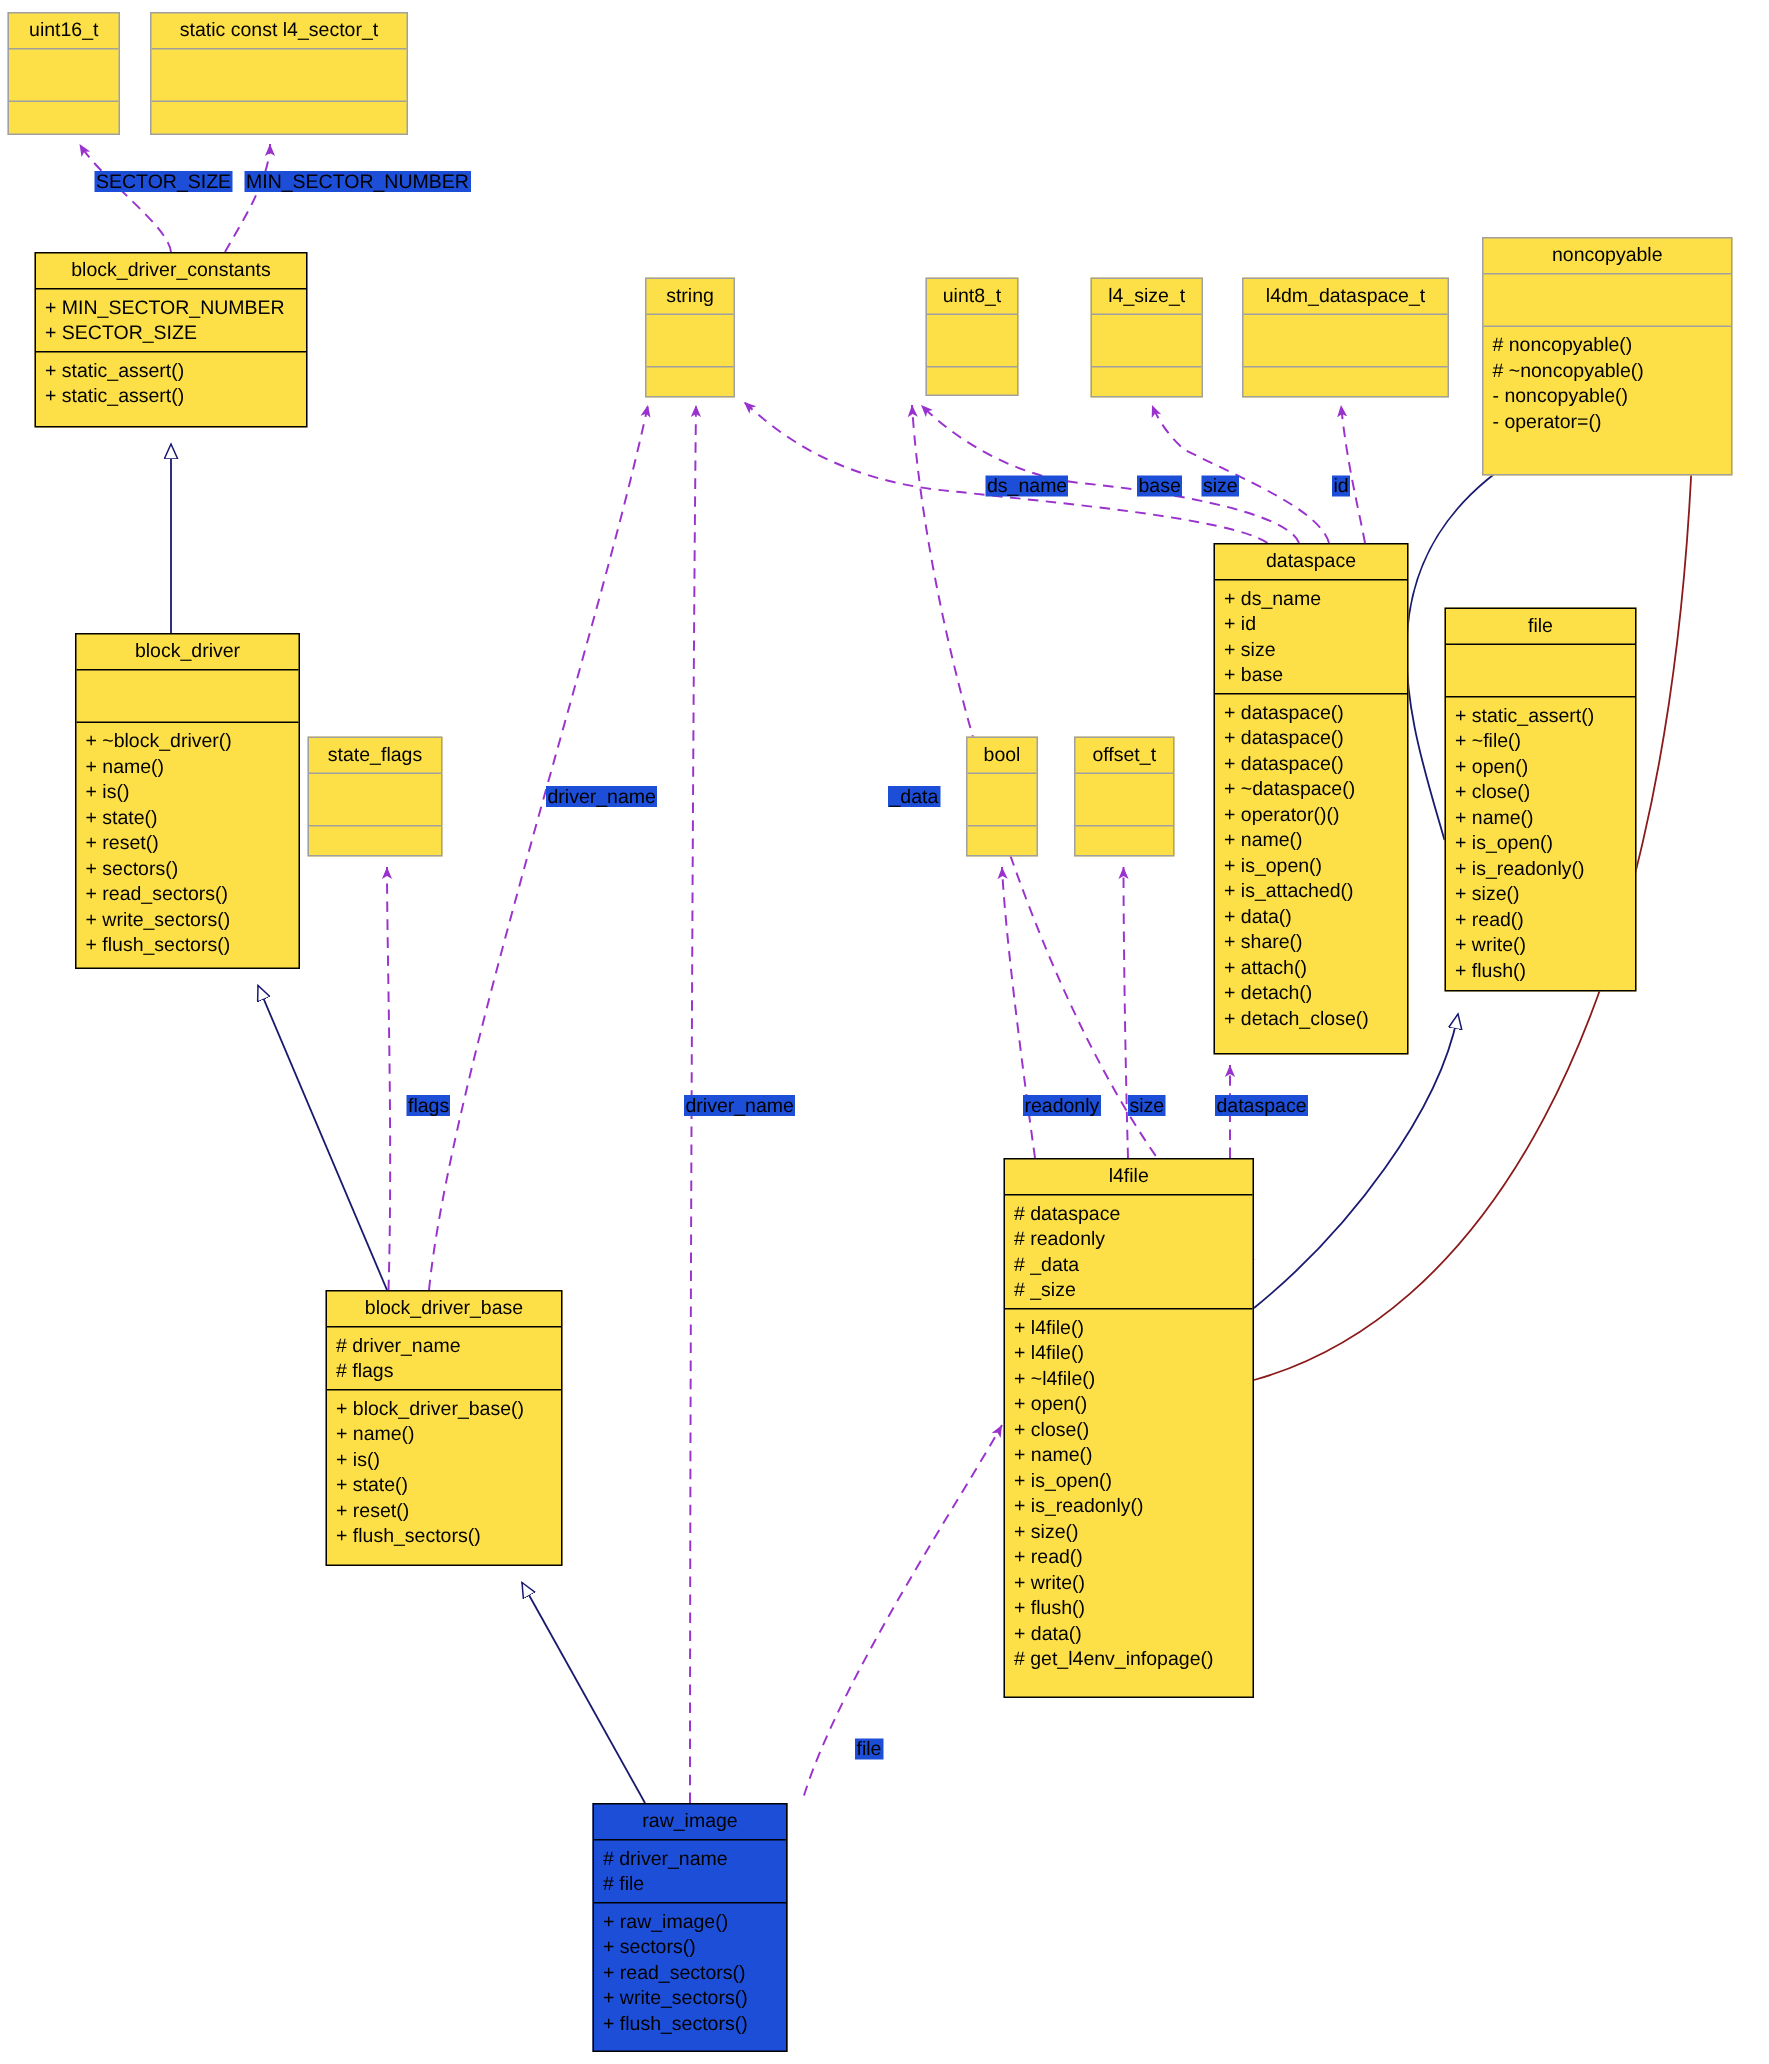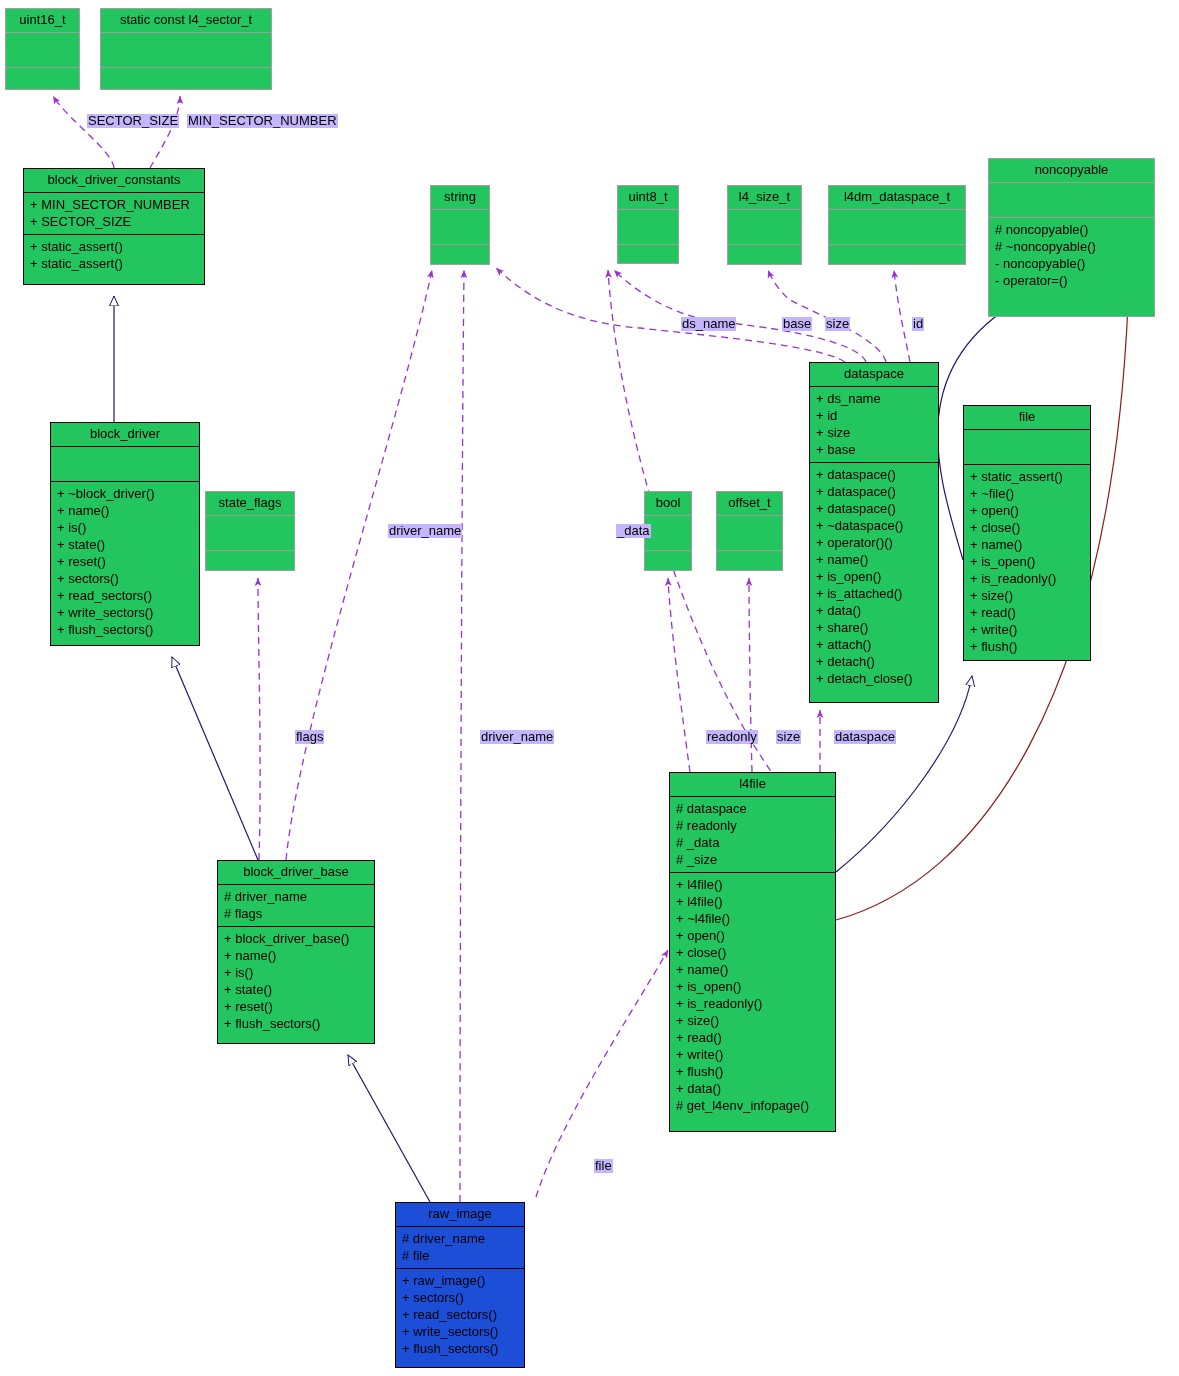--- a/index.html
+++ b/index.html
@@ -1,36 +1,36 @@
 <!DOCTYPE html>
 <html><head>
 <meta charset="utf-8">
 <style>
   html,body{margin:0;padding:0;background:#ffffff;}
   body{width:1179px;height:1376px;font-family:"Liberation Sans",sans-serif;}
   #canvas{position:relative;width:1179px;height:1376px;overflow:hidden;}
   svg.edges{position:absolute;left:0;top:0;width:1179px;height:1376px;}
-  .uml{position:absolute;box-sizing:border-box;background:#22c55e;}
+  .uml{position:absolute;box-sizing:border-box;background:#fde047;}
   .uml.plain{border:1px solid #a0a0a0;}
   .uml.solid{border:1px solid #000000;}
   .uml.filled{background:#1d4ed8;border:1px solid #000000;}
   .uml .title{
     text-align:center;font-size:13px;color:#000;
     padding:4px 6px 5px 6px;line-height:14px;white-space:nowrap;
   }
   .uml.plain .sep{border-top:1px solid #a0a0a0;}
   .uml.solid .sep,.uml.filled .sep{border-top:1px solid #000000;}
   .uml .compart{padding:3px 6px 4px 6px;}
   .uml .compart .row{
     font-size:13px;line-height:17px;color:#000;white-space:nowrap;
   }
   .uml .empty{height:27px;}
   .edge-label{
     position:absolute;font-size:13px;color:#000;white-space:nowrap;
-    line-height:14px;background:#c4b5fd;padding:0 1px;margin-left:24px;
+    line-height:14px;background:#1d4ed8;padding:0 1px;
   }
 </style>
 </head>
 <body>
 
 <div id="canvas">
 
   <svg class="edges" viewBox="0 0 1179 1376" xmlns="http://www.w3.org/2000/svg">
     <defs>
       <marker id="inh" markerWidth="12" markerHeight="12" refX="10" refY="5" orient="auto" markerUnits="userSpaceOnUse">

